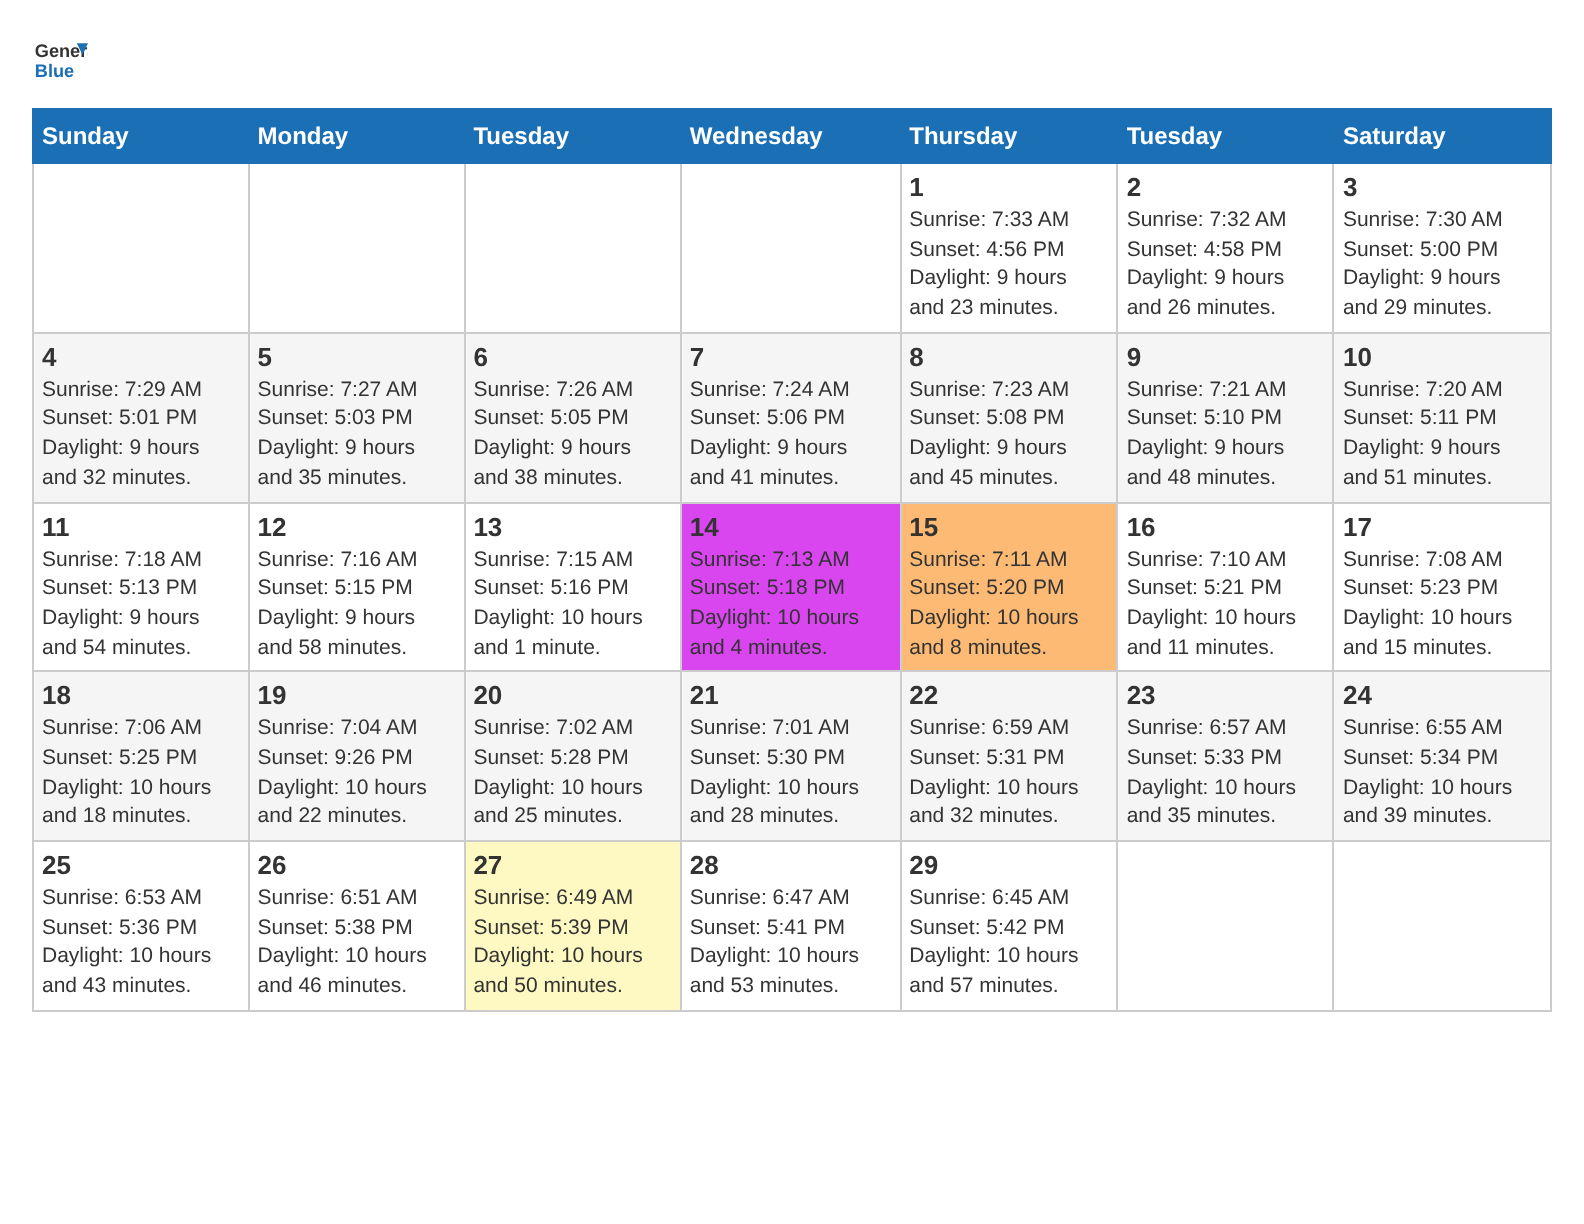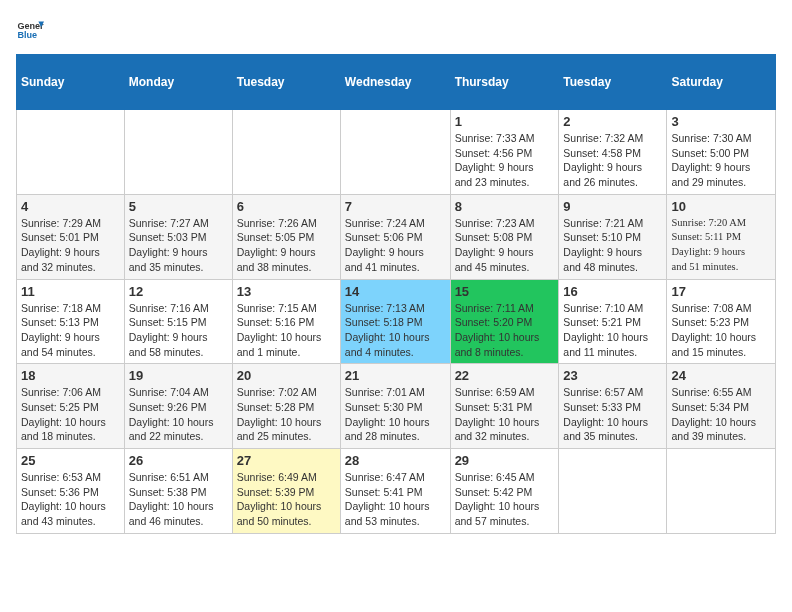--- a/index.html
+++ b/index.html
@@ -40,21 +40,21 @@
     table {
       width: 100%;
       border-collapse: collapse;
       font-size: 11px;
     }
     thead tr {
       background-color: #1a6fb5;
       color: white;
     }
     thead th {
-      padding: 20px 4px;
+      padding: 6px 4px;
       text-align: left;
       font-size: 12px;
       font-weight: bold;
       border: 1px solid #1a6fb5;
     }
     tbody tr {
       vertical-align: top;
     }
     tbody td {
       border: 1px solid #ccc;
@@ -179,21 +179,21 @@
         </td>
         <td style="background: rgb(245, 245, 245);">
           <span class="day-number">9</span>
           <div class="day-info" style="white-space: pre-line;">Sunrise: 7:21 AM
 Sunset: 5:10 PM
 Daylight: 9 hours
 and 48 minutes.</div>
         </td>
         <td style="background: rgb(245, 245, 245); margin-top: 12px;">
           <span class="day-number">10</span>
-          <div class="day-info" style="white-space: pre-line; font-family: Liberation Serif, serif;">Sunrise: 7:20 AM
+          <div class="day-info" style="white-space: pre-line;">Sunrise: 7:20 AM
 Sunset: 5:11 PM
 Daylight: 9 hours
 and 51 minutes.</div>
         </td>
       </tr>
       <tr>
         <td style="background: rgb(255, 255, 255);">
           <span class="day-number">11</span>
           <div class="day-info" style="white-space: pre-line;">Sunrise: 7:18 AM
 Sunset: 5:13 PM
@@ -207,28 +207,28 @@
 Daylight: 9 hours
 and 58 minutes.</div>
         </td>
         <td style="background: rgb(255, 255, 255);">
           <span class="day-number">13</span>
           <div class="day-info" style="white-space: pre-line;">Sunrise: 7:15 AM
 Sunset: 5:16 PM
 Daylight: 10 hours
 and 1 minute.</div>
         </td>
-        <td style="background: #7dd3fc;">
+        <td style="background: #d946ef;">
           <span class="day-number">14</span>
           <div class="day-info" style="white-space: pre-line;">Sunrise: 7:13 AM
 Sunset: 5:18 PM
 Daylight: 10 hours
 and 4 minutes.</div>
         </td>
-        <td style="background: #22c55e;">
+        <td style="background: #fdba74;">
           <span class="day-number">15</span>
           <div class="day-info" style="white-space: pre-line;">Sunrise: 7:11 AM
 Sunset: 5:20 PM
 Daylight: 10 hours
 and 8 minutes.</div>
         </td>
         <td style="background: rgb(255, 255, 255);">
           <span class="day-number">16</span>
           <div class="day-info" style="white-space: pre-line;">Sunrise: 7:10 AM
 Sunset: 5:21 PM

